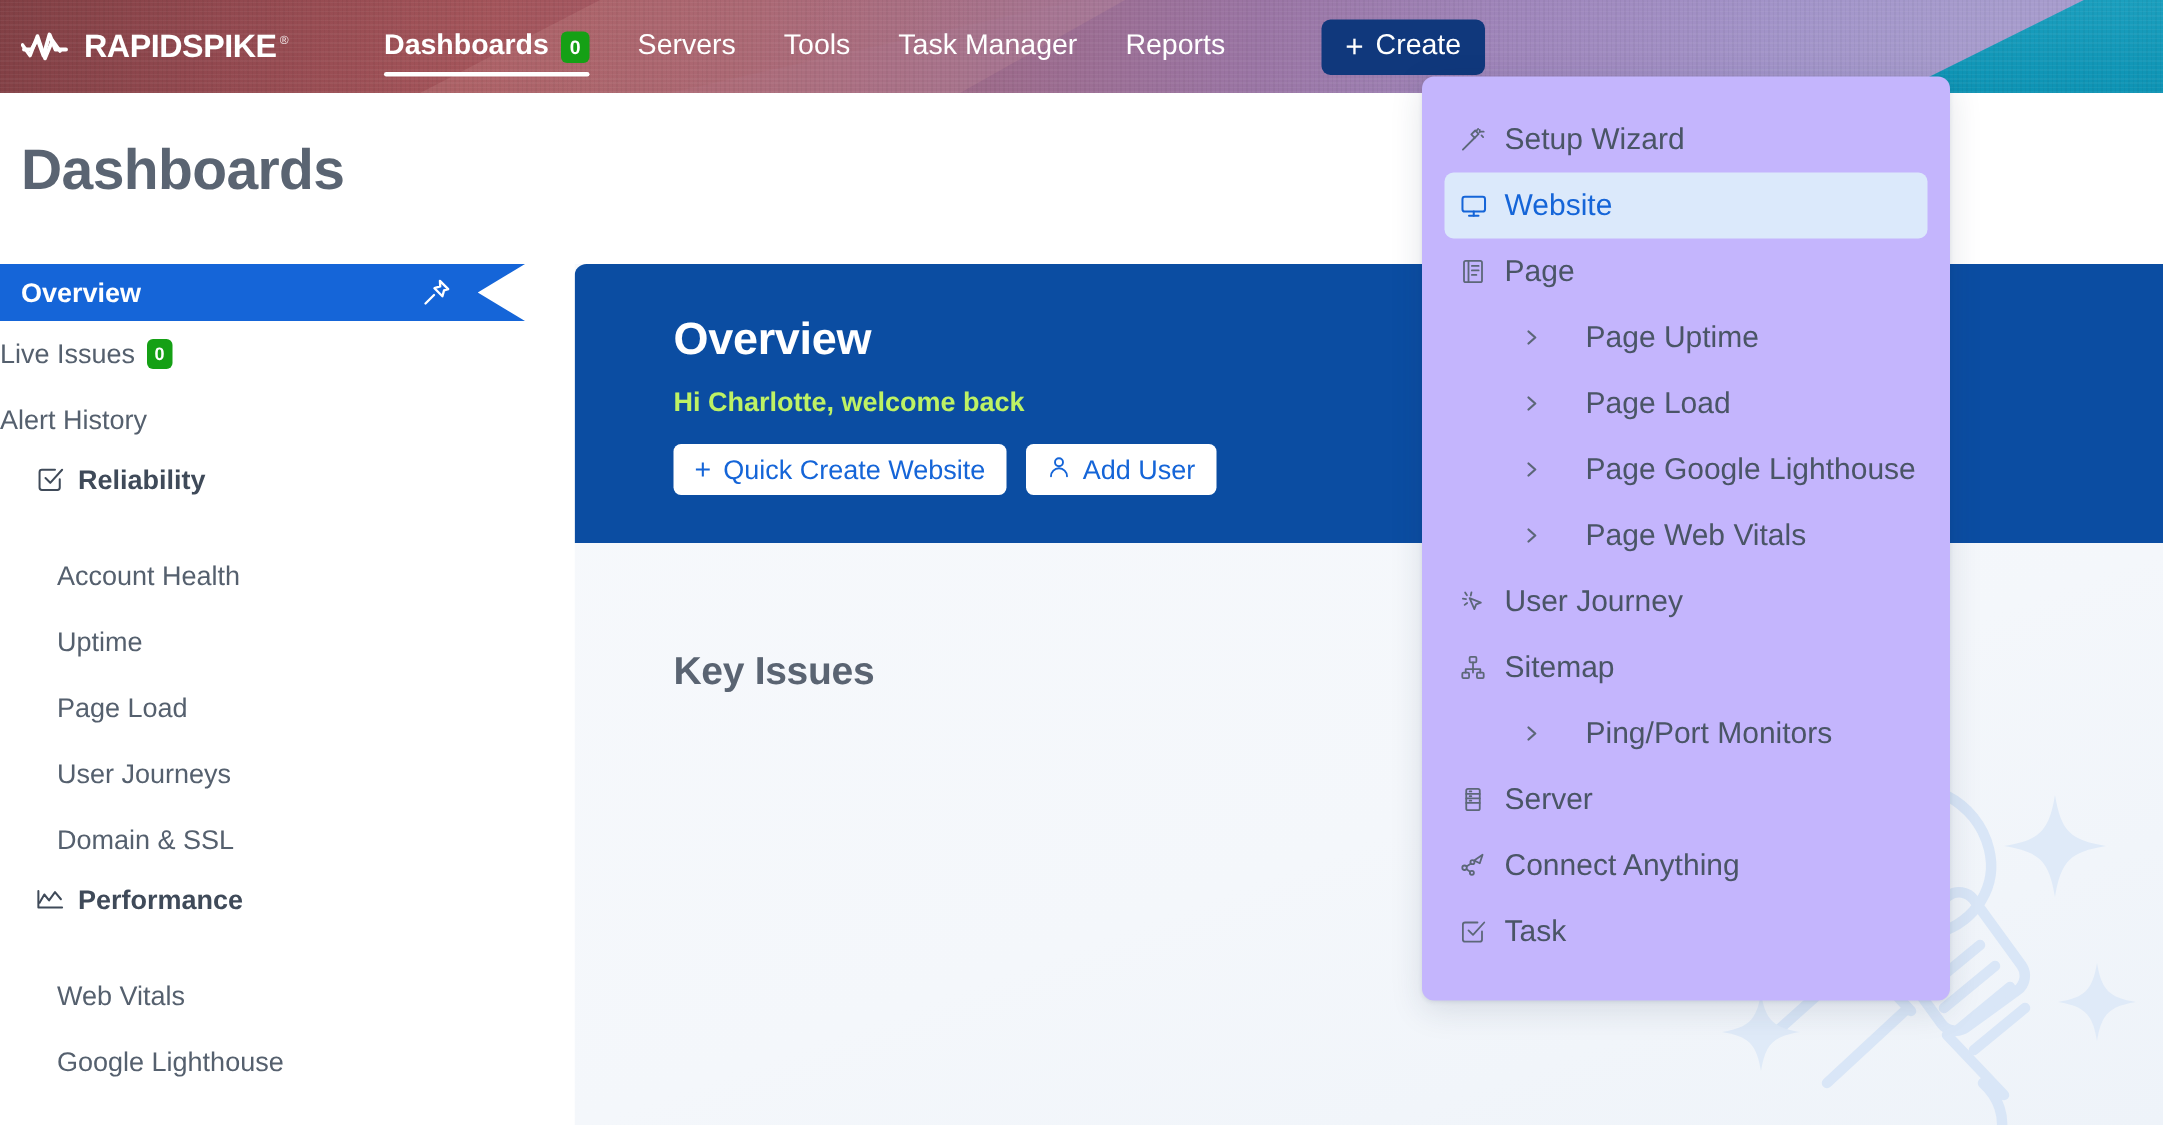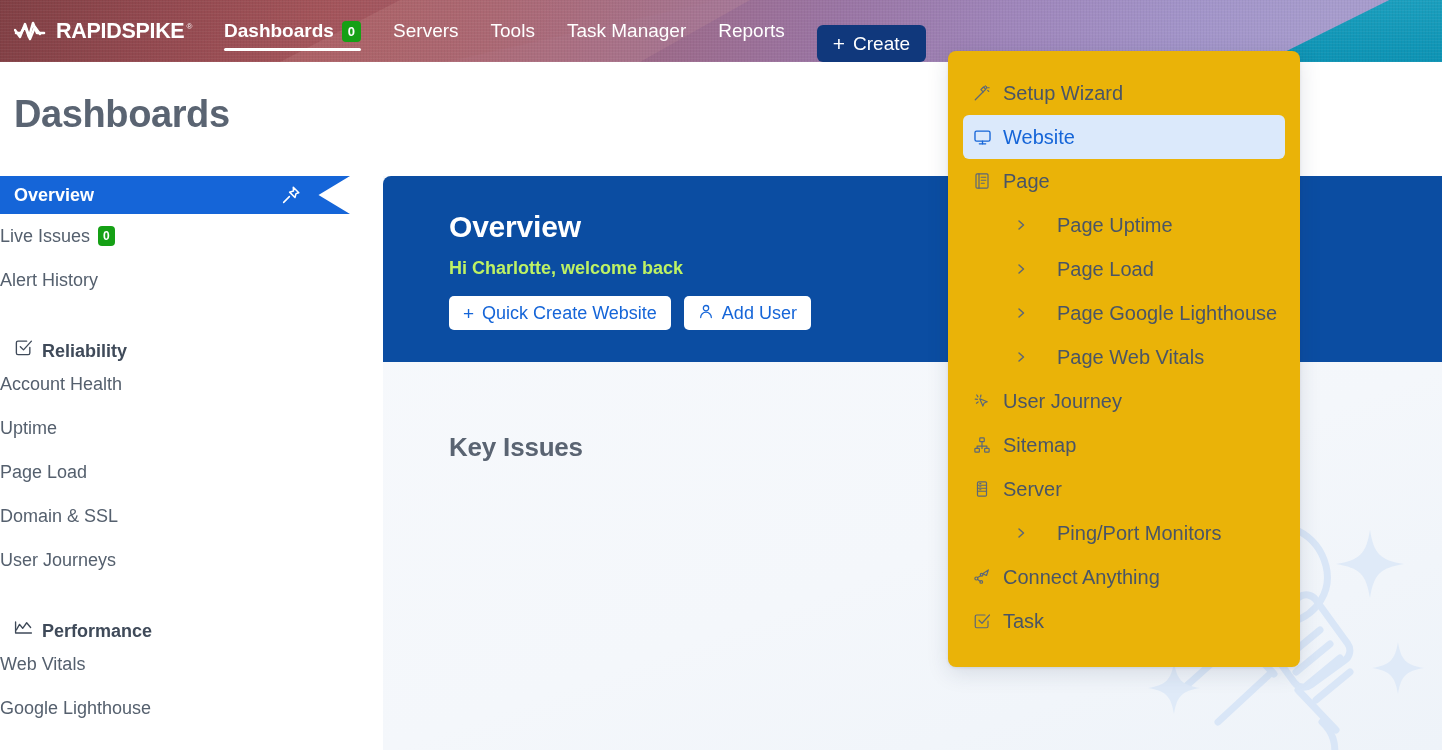--- a/index.html
+++ b/index.html
@@ -51,21 +51,21 @@
     clip-path: polygon(78% 0, 100% 0, 100% 100%, 26% 100%);
   }
   #navbar .nav-texture {
     position: absolute; inset: 0;
     background-image:
       repeating-linear-gradient(0deg, rgba(255,255,255,0.045) 0 1px, transparent 1px 3px),
       repeating-linear-gradient(90deg, rgba(0,0,0,0.035) 0 1px, transparent 1px 3px);
   }
   #navbar .nav-inner {
     position: relative; height: 62px;
-    display: flex; align-items: flex-end;
+    display: flex; align-items: center; gap: 32px;
   }
 
   .brand {
     display: flex; align-items: center;
     margin-left: 14px; margin-right: 16px;
     height: 62px;
   }
   .brand svg { display: block; }
   .brand .brand-text {
     color: #ffffff;
@@ -166,25 +166,25 @@
     display: flex;
   }
   .side-item {
     height: 44px;
     display: flex; align-items: center;
     padding-left: 0;
     font-size: 18px;
     color: #55606e;
     cursor: pointer;
   }
-  .side-item.sub { }
+  .side-item.sub { padding-left: 38px; }
   .side-group {
     height: 52px;
-    display: flex; align-items: flex-end; gap: 9px;
-    padding-left: 14px;
+    display: flex; align-items: flex-start; gap: 9px;
+    padding-left: 24px;
     font-size: 18px;
     font-weight: 700;
     color: #3f4a59;
     margin-top: 8px;
     cursor: pointer;
   }
   .side-badge {
     display: inline-block;
     background: #15a015;
     color: #fff;
@@ -260,21 +260,21 @@
     width: 340px; height: 300px;
     pointer-events: none;
     opacity: 1;
   }
 
   
   #create-menu {
     position: absolute;
     left: 948px; top: 51px;
     width: 352px;
-    background: #eab308;
+    background: #c4b5fd;
     border-radius: 8px;
     box-shadow: 0 6px 22px rgba(30,45,80,0.13), 0 1px 3px rgba(30,45,80,0.10);
     padding: 20px 0 24px 0;
     z-index: 60;
   }
   .menu-item {
     display: flex; align-items: center; gap: 11px;
     height: 44px;
     margin: 0 15px;
     padding: 0 9px;
@@ -374,22 +374,22 @@
       <svg width="19" height="19" viewBox="0 0 24 24" fill="none" stroke="#3f4a59" stroke-width="1.7" stroke-linecap="round" stroke-linejoin="round">
         <path d="M20 12v7a2 2 0 0 1-2 2H5a2 2 0 0 1-2-2V6a2 2 0 0 1 2-2h11"></path>
         <polyline points="8 11 12 15 22 4"></polyline>
       </svg>
     </span>
     <span>Reliability</span>
   </div>
   <div class="side-item sub">Account Health</div>
   <div class="side-item sub">Uptime</div>
   <div class="side-item sub">Page Load</div>
+  <div class="side-item sub">User Journeys</div>
   <div class="side-item sub">Domain &amp; SSL</div>
-  <div class="side-item sub">User Journeys</div>
 
   <div class="side-group">
     <span>
       <svg width="19" height="19" viewBox="0 0 24 24" fill="none" stroke="#3f4a59" stroke-width="1.7" stroke-linecap="round" stroke-linejoin="round">
         <polyline points="2 5 2 19 22 19"></polyline>
         <polyline points="3 15 7 8 11 13 16 6 21 12"></polyline>
       </svg>
     </span>
     <span>Performance</span>
   </div>
@@ -533,44 +533,44 @@
       <svg width="18" height="18" viewBox="0 0 24 24" fill="none" stroke="currentColor" stroke-width="1.6" stroke-linecap="round" stroke-linejoin="round">
         <rect x="9" y="2.5" width="6" height="5" rx="1"></rect>
         <rect x="2.5" y="16.5" width="6" height="5" rx="1"></rect>
         <rect x="15.5" y="16.5" width="6" height="5" rx="1"></rect>
         <path d="M12 7.5 v4 M5.5 16.5 v-3 h13 v3 M12 11.5 v5"></path>
       </svg>
     </span>
     <span>Sitemap</span>
   </div>
 
+  <div class="menu-item sub">
+    <span class="mi-chev">
+      <svg width="12" height="16" viewBox="0 0 24 24" fill="none" stroke="currentColor" stroke-width="3" stroke-linecap="round" stroke-linejoin="round">
+          <polyline points="8 4 17 12 8 20"></polyline>
+        </svg>
+    </span>
+    <span>Ping/Port Monitors</span>
+  </div>
+
   <div class="menu-item">
     <span class="mi-icon">
       <svg width="18" height="18" viewBox="0 0 24 24" fill="none" stroke="currentColor" stroke-width="1.6" stroke-linecap="round" stroke-linejoin="round">
         <rect x="6" y="2.5" width="12" height="19" rx="1.6"></rect>
         <line x1="6" y1="7" x2="18" y2="7"></line>
         <line x1="6" y1="11" x2="18" y2="11"></line>
         <line x1="6" y1="15" x2="18" y2="15"></line>
         <line x1="9" y1="4.8" x2="10.5" y2="4.8"></line>
         <line x1="9" y1="9" x2="10.5" y2="9"></line>
         <line x1="9" y1="13" x2="10.5" y2="13"></line>
       </svg>
     </span>
     <span>Server</span>
   </div>
 
-  <div class="menu-item sub">
-    <span class="mi-chev">
-      <svg width="12" height="16" viewBox="0 0 24 24" fill="none" stroke="currentColor" stroke-width="3" stroke-linecap="round" stroke-linejoin="round">
-          <polyline points="8 4 17 12 8 20"></polyline>
-        </svg>
-    </span>
-    <span>Ping/Port Monitors</span>
-  </div>
-
   <div class="menu-item">
     <span class="mi-icon">
       <svg width="18" height="18" viewBox="0 0 24 24" fill="none" stroke="currentColor" stroke-width="1.6" stroke-linecap="round" stroke-linejoin="round">
         <circle cx="4.5" cy="14" r="2"></circle>
         <circle cx="11" cy="18.5" r="1.8"></circle>
         <circle cx="11.5" cy="9" r="1.8"></circle>
         <path d="M6.2 12.8 L10.3 10.3 M6.2 15.2 L9.4 17.6"></path>
         <path d="M13 7.6 L20.5 2.5 L18 10 Z"></path>
       </svg>
     </span>

